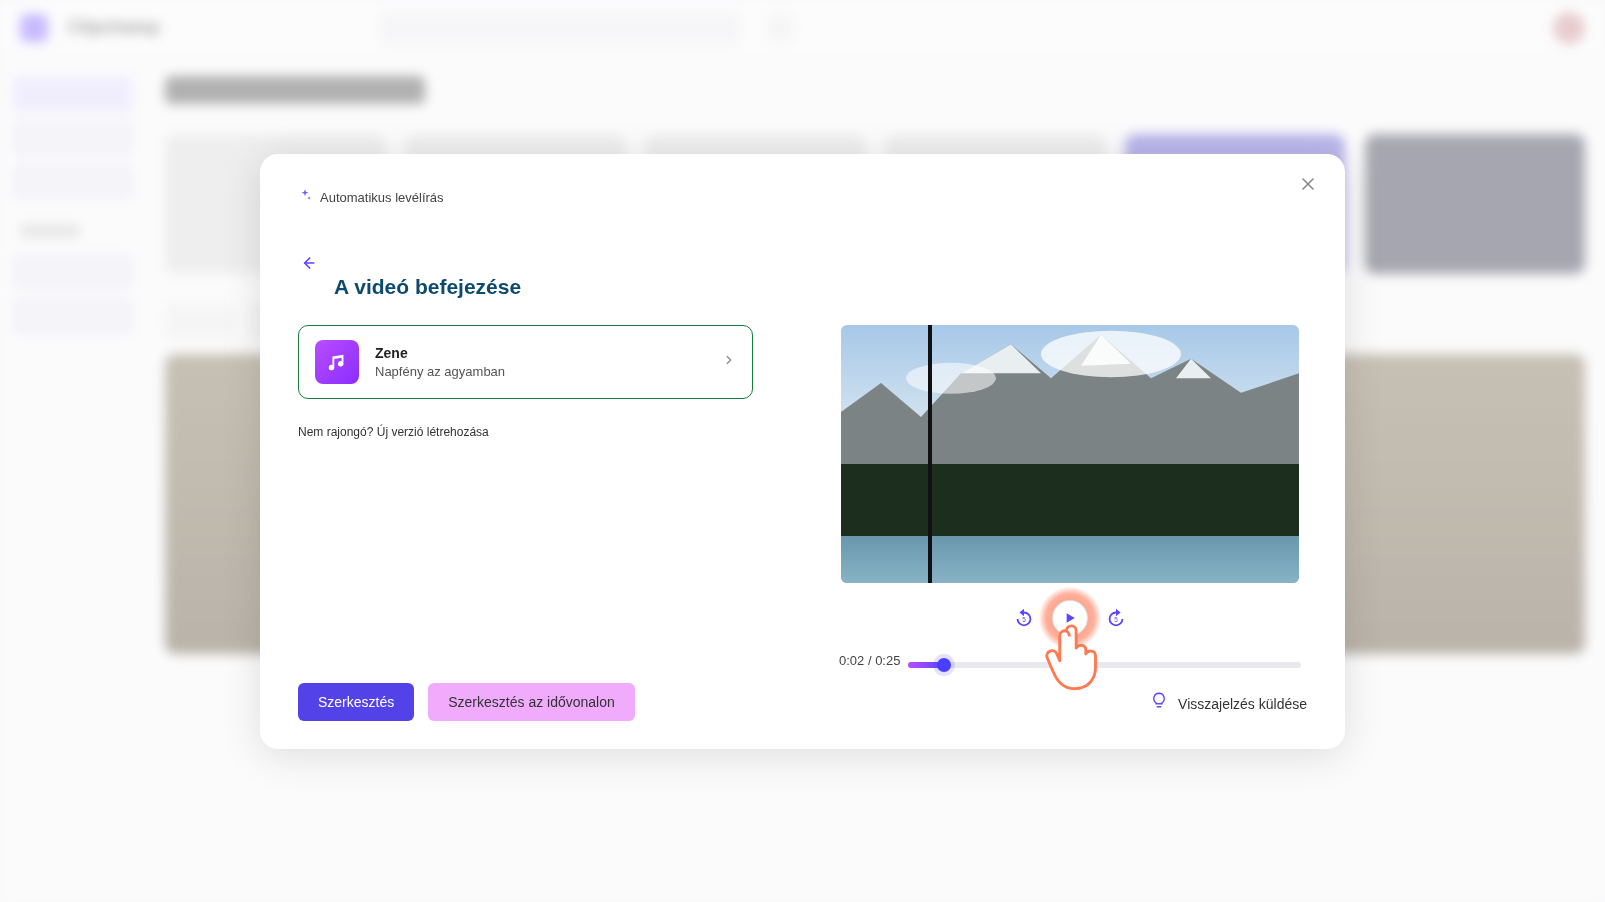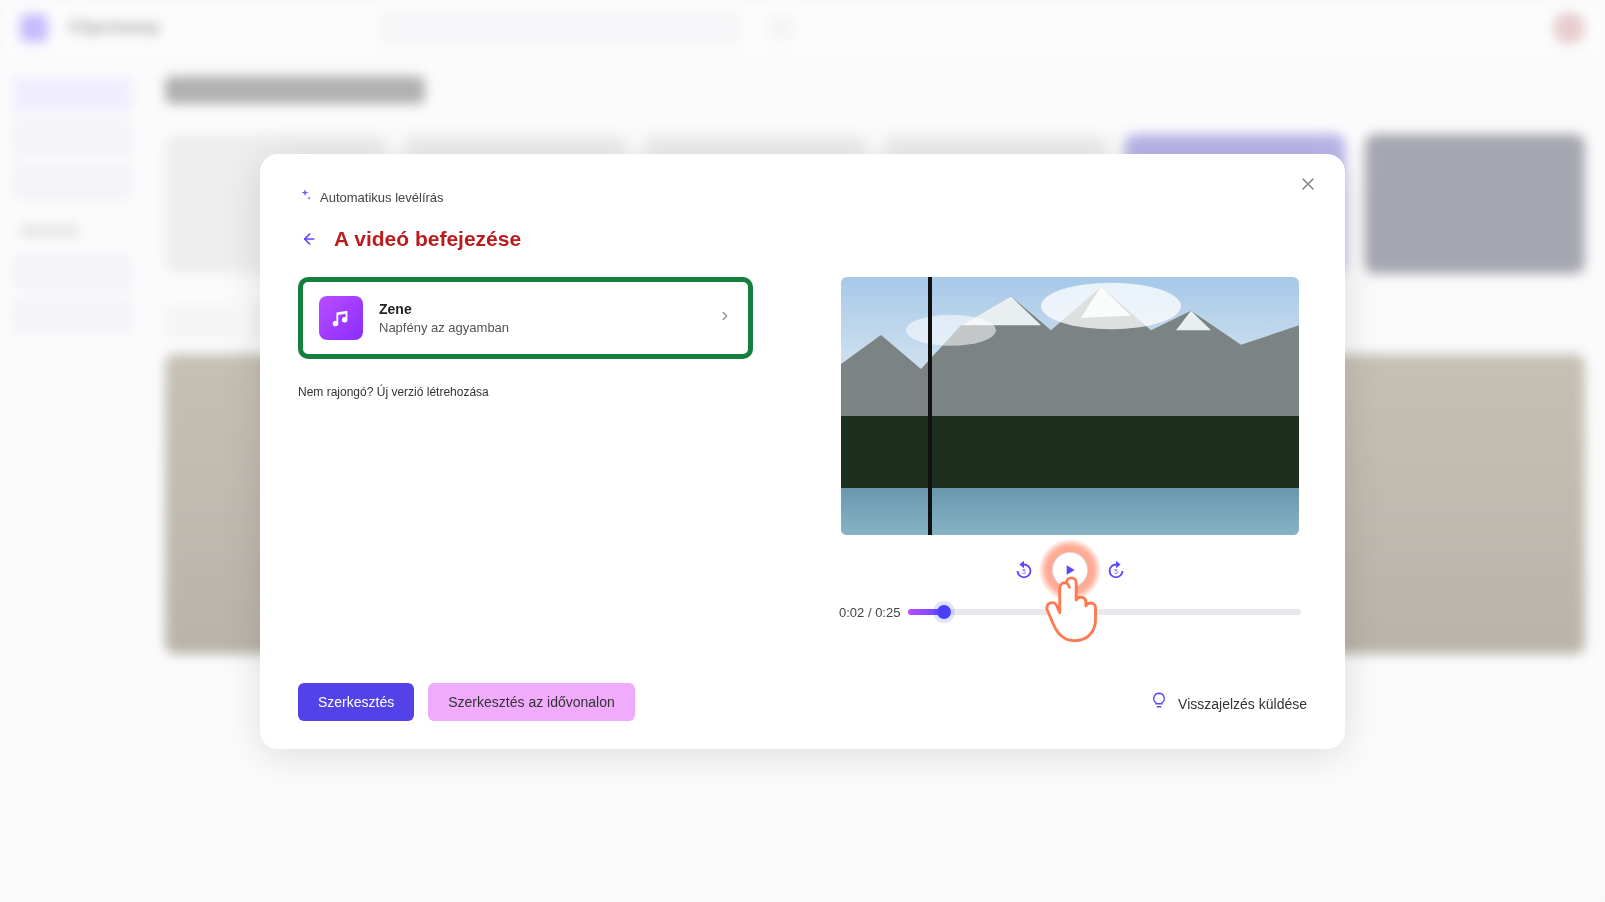--- a/index.html
+++ b/index.html
@@ -51,25 +51,25 @@
     width:22px;height:22px; color:#888;
     cursor:pointer; display:flex;align-items:center;justify-content:center;
     font-size:18px;
   }
   .crumb{
     display:flex;align-items:flex-end; gap:8px; color:#444; font-size:13px; margin-bottom:22px;
   }
   .crumb-icon{color:#6b5cff;font-size:15px;}
   .back-row{display:flex;align-items:center;gap:16px;margin-bottom:26px;}
   .back-arrow{color:#5b46ff;cursor:pointer; font-size:20px; display:inline-flex;}
-  .page-title{font-size:21px;font-weight:600;color:#b91c1c;}
+  .page-title{font-size:21px;font-weight:600;color:#0c4a6e;margin-top:48px;}
   .content{display:flex; flex:1; gap:80px;}
   .left{flex:0 0 455px;display:flex;flex-direction:column;}
   .music-card{
-    border:5px solid #15803d; border-radius:10px;
+    border:1px solid #15803d; border-radius:10px;
     padding:14px 16px; display:flex; align-items:center; gap:16px;
     cursor:pointer;
   }
   .music-thumb{
     width:44px;height:44px;border-radius:8px;
     background:linear-gradient(135deg,#b94dff,#8b2dff);
     display:flex;align-items:center;justify-content:center;color:#fff;
   }
   .music-text{display:flex;flex-direction:column;gap:3px;flex:1;}
   .music-title{font-size:14px;font-weight:600;color:#222;}
@@ -103,21 +103,21 @@
     width:62px;height:62px;border-radius:50%;
     background:radial-gradient(circle,#ff8a70 0%,#ffb09c 55%,rgba(255,176,156,0) 72%);
     pointer-events:none; z-index:1;
   }
   .hand{
     position:absolute; top:22px; left:50%; transform:translateX(-46%);
     width:58px;height:72px; z-index:3; pointer-events:none;
   }
   .play-wrap{position:relative;z-index:2;}
   .timebar{
-    display:flex;align-items:center;gap:8px;margin-top:18px;
+    display:flex;align-items:flex-end;gap:8px;margin-top:18px;
     font-size:13px;color:#444;
     padding:0 6px;
   }
   .track{
     flex:1;height:6px;background:#e8e8ee;border-radius:4px;position:relative;
   }
   .track-fill{
     position:absolute;left:0;top:0;height:100%;width:9%;
     background:linear-gradient(90deg,#b94dff,#5b46ff);border-radius:4px;
   }

